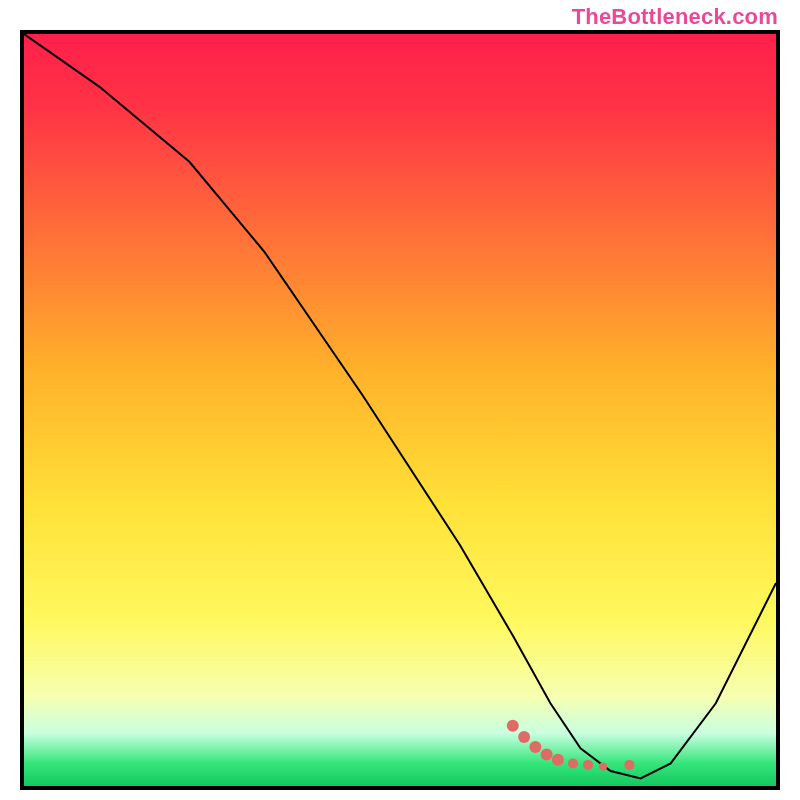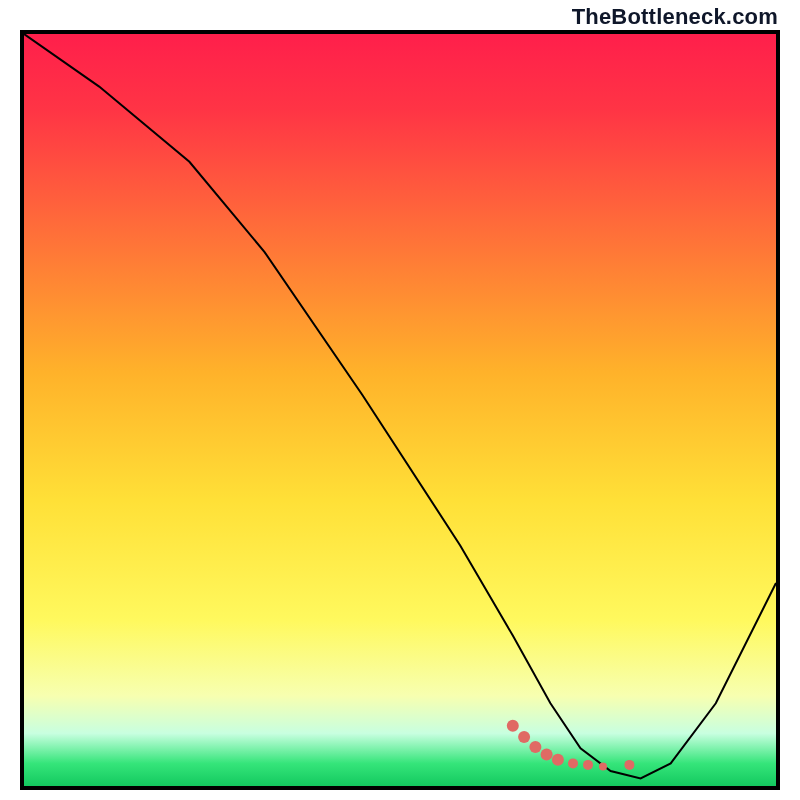--- a/index.html
+++ b/index.html
@@ -26,21 +26,21 @@
     top: 0;
     right: 0;
     bottom: 0;
   }
   .watermark {
     position: absolute;
     top: 4px;
     right: 22px;
     font-size: 22px;
     font-weight: 600;
-    color: #0f172a;
+    color: #ec4899;
     letter-spacing: 0.2px;
     margin-left: 36px;
   }
   svg.curve {
     position: absolute;
     left: 0;
     top: 0;
   }
 </style>
 </head>

